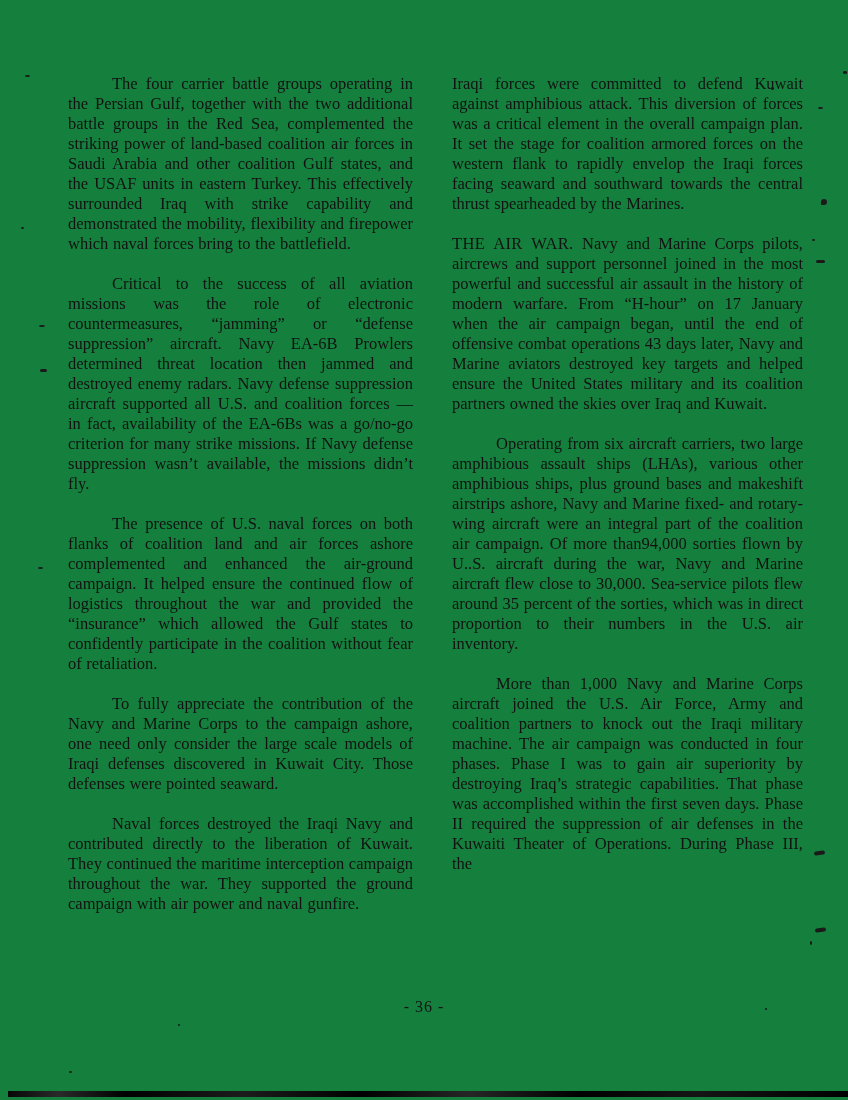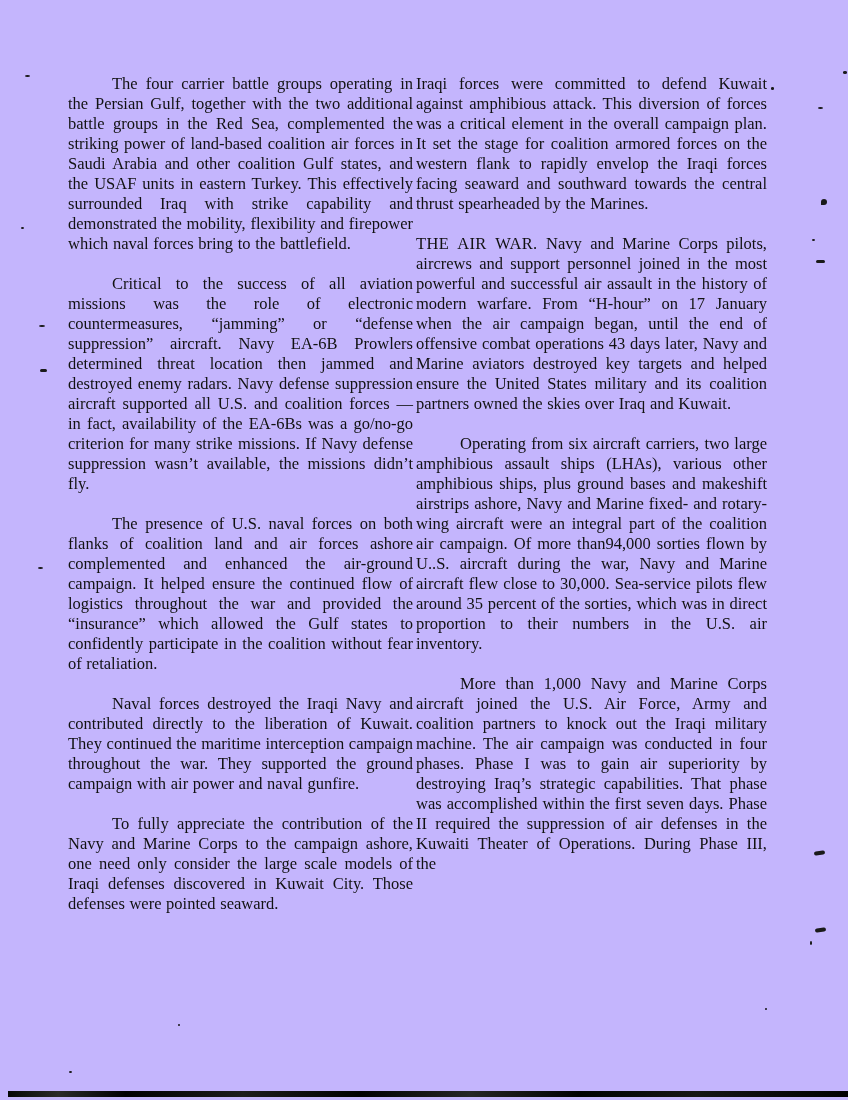--- a/index.html
+++ b/index.html
@@ -10,35 +10,35 @@
   body {
     width: 848px;
     height: 1100px;
     position: relative;
     overflow: hidden;
     font-family: "Liberation Serif", "DejaVu Serif", serif;
   }
   .page {
     position: absolute;
     inset: 0;
-    background: #c4b5fd;
+    background: #15803d;
     color: #111111;
   }
   .col {
     position: absolute;
     top: 74px;
     text-align: justify;
     font-size: 16.5px;
     line-height: 20px;
     color: #121212;
     hyphens: auto;
     -webkit-hyphens: auto;
   }
   .col-left  { left: 68px;  width: 345px; }
-  .col-right { left: 416px; width: 351px; }
+  .col-right { left: 452px; width: 351px; }
   .para {
     margin: 0 0 20px 0;
     word-spacing: 0.5px;
   }
   .para:last-child { margin-bottom: 0; }
   .para.indent { text-indent: 44px; }
   .runin {
     font-weight: normal;
     letter-spacing: 0.4px;
   }
@@ -70,33 +70,34 @@
 </style>
 </head>
 <body>
 
 <div class="page">
 
   <div class="col col-left">
     <p class="para indent">The four carrier battle groups operating in the Persian Gulf, together with the two additional battle groups in the Red Sea, complemented the striking power of land-based coalition air forces in Saudi Arabia and other coalition Gulf states, and the USAF units in eastern Turkey.  This effectively surrounded Iraq with strike capability and demonstrated the mobility, flexibility and firepower which naval forces bring to the battlefield.</p>
     <p class="para indent">Critical to the success of all aviation missions was the role of electronic countermeasures, “jamming” or “defense suppression” aircraft.  Navy EA-6B Prowlers determined threat location then jammed and destroyed enemy radars. Navy defense suppression aircraft supported all U.S. and coalition forces — in fact, availability of the EA-6Bs was a go/no-go criterion for many strike missions. If Navy defense suppression wasn’t available, the missions didn’t fly.</p>
     <p class="para indent">The presence of U.S. naval forces on both flanks of coalition land and air forces ashore complemented and enhanced the air-ground campaign. It helped ensure the continued flow of logistics throughout the war and provided the “insurance” which allowed the Gulf states to confidently participate in the coalition without fear of retaliation.</p>
+    <p class="para indent">To fully appreciate the contribution of the Navy and Marine Corps to the campaign ashore, one need only consider the large scale models of Iraqi defenses discovered in Kuwait City.  Those defenses were pointed seaward.</p>
     <p class="para indent">Naval forces destroyed the Iraqi Navy and contributed directly to the liberation of Kuwait.  They continued the maritime interception campaign throughout the war.  They supported the ground campaign with air power and naval gunfire.</p>
-    <p class="para indent">To fully appreciate the contribution of the Navy and Marine Corps to the campaign ashore, one need only consider the large scale models of Iraqi defenses discovered in Kuwait City.  Those defenses were pointed seaward.</p>
   </div>
 
   <div class="col col-right">
     <p class="para">Iraqi forces were committed to defend Kuwait against amphibious attack.  This diversion of forces was a critical element in the overall campaign plan.  It set the stage for coalition armored forces on the western flank to rapidly envelop the Iraqi forces facing seaward and southward towards the central thrust spearheaded by the Marines.</p>
     <p class="para">
       <strong class="runin">THE AIR WAR.</strong><span>  Navy and Marine Corps pilots, aircrews and support personnel joined in the most powerful and successful air assault in the history of modern warfare.  From “H-hour” on 17 January when the air campaign began, until the end of offensive combat operations 43 days later, Navy and Marine aviators destroyed key targets and helped ensure the United States military and its coalition partners owned the skies over Iraq and Kuwait.</span>
     </p>
     <p class="para indent">Operating from six aircraft carriers, two large amphibious assault ships (LHAs), various other amphibious ships, plus ground bases and makeshift airstrips ashore, Navy and Marine fixed- and rotary-wing aircraft were an integral part of the coalition air campaign. Of more than94,000 sorties flown by U..S. aircraft during the war, Navy and Marine aircraft flew close to 30,000.  Sea-service pilots flew around 35 percent of the sorties, which was in direct proportion to their numbers in the U.S. air inventory.</p>
     <p class="para indent">More than 1,000 Navy and Marine Corps aircraft joined the U.S. Air Force, Army and coalition partners to knock out the Iraqi military machine.  The air campaign was conducted in four phases.  Phase I was to gain air superiority by destroying Iraq’s strategic capabilities. That phase was accomplished within the first seven days.  Phase II required the suppression of air defenses in the Kuwaiti Theater of Operations.  During Phase III, the</p>
   </div>
 
+  <div class="footer">- 36 -</div>
 
   <div class="edge-bar"></div>
 
   <div class="speck" style="left:843px;top:71px;width:4px;height:3px;"></div>
   <div class="speck" style="left:818px;top:107px;width:5px;height:2px;"></div>
   <div class="speck" style="left:821px;top:199px;width:6px;height:6px;border-radius:60% 60% 60% 10%;"></div>
   <div class="speck" style="left:812px;top:239px;width:3px;height:2px;"></div>
   <div class="speck" style="left:816px;top:260px;width:9px;height:3px;border-radius:2px;"></div>
   <div class="speck" style="left:771px;top:87px;width:3px;height:3px;"></div>
   <div class="speck" style="left:814px;top:851px;width:11px;height:4px;border-radius:3px;transform:rotate(-8deg);"></div>

